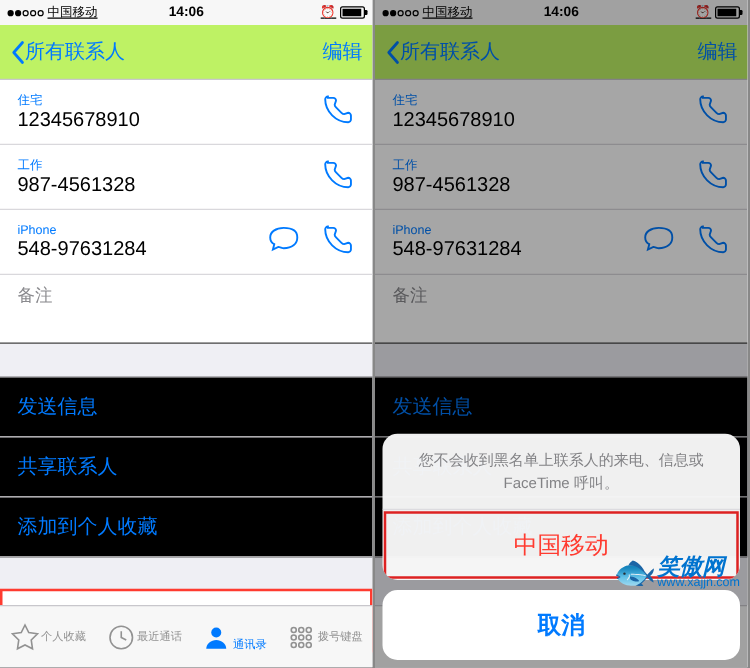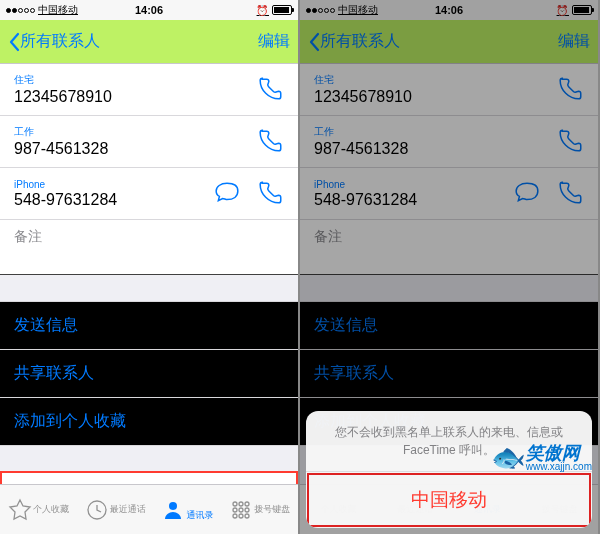--- a/index.html
+++ b/index.html
@@ -230,20 +230,21 @@
     <div class="spacer"></div>
     <div class="action-row">发送信息</div>
     <div class="action-row">共享联系人</div>
     <div class="action-row">添加到个人收藏</div>
 
     <div class="sheet">
       <div class="sheet-block">
         <div class="sheet-msg">您不会收到黑名单上联系人的来电、信息或 FaceTime 呼叫。</div>
         <div class="sheet-btn">中国移动</div>
       </div>
+      <div class="sheet-cancel">取消</div>
     </div>
 
     <div class="tabbar">
       <div class="tab">
           <span>个人收藏</span>
         </div>
       <div class="tab">
           <span>最近通话</span>
         </div>
       <div class="tab active">

